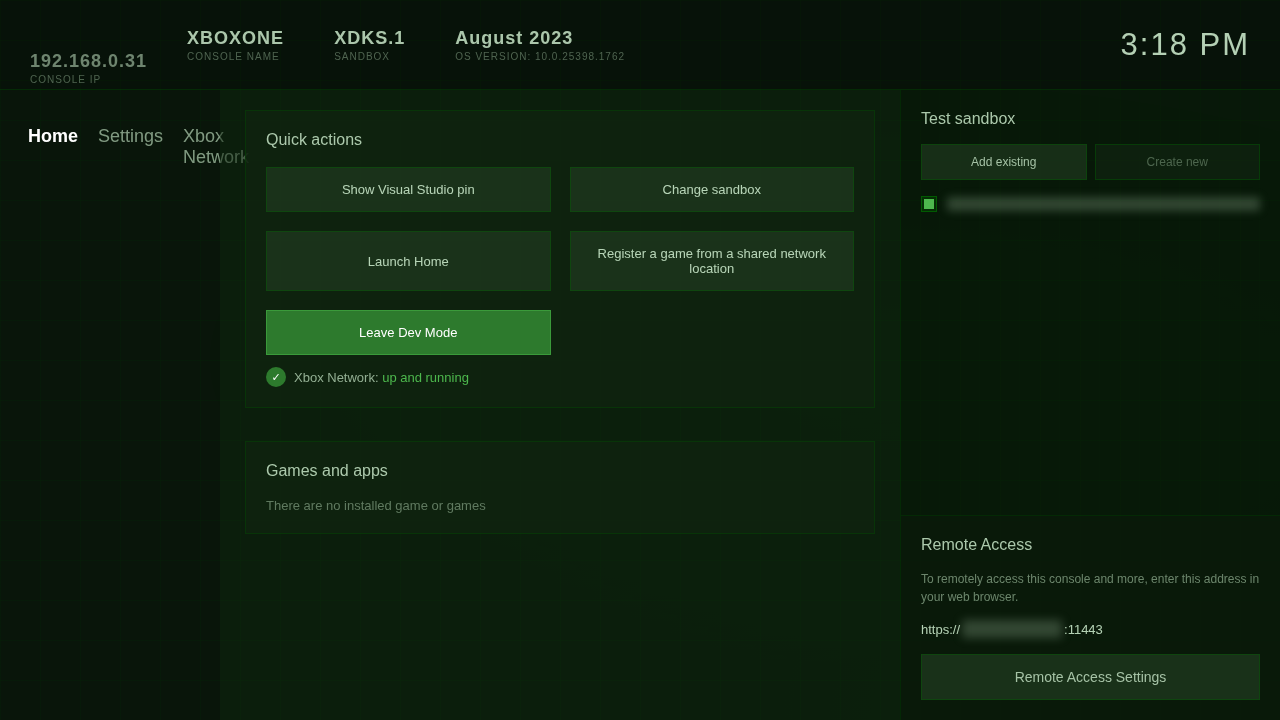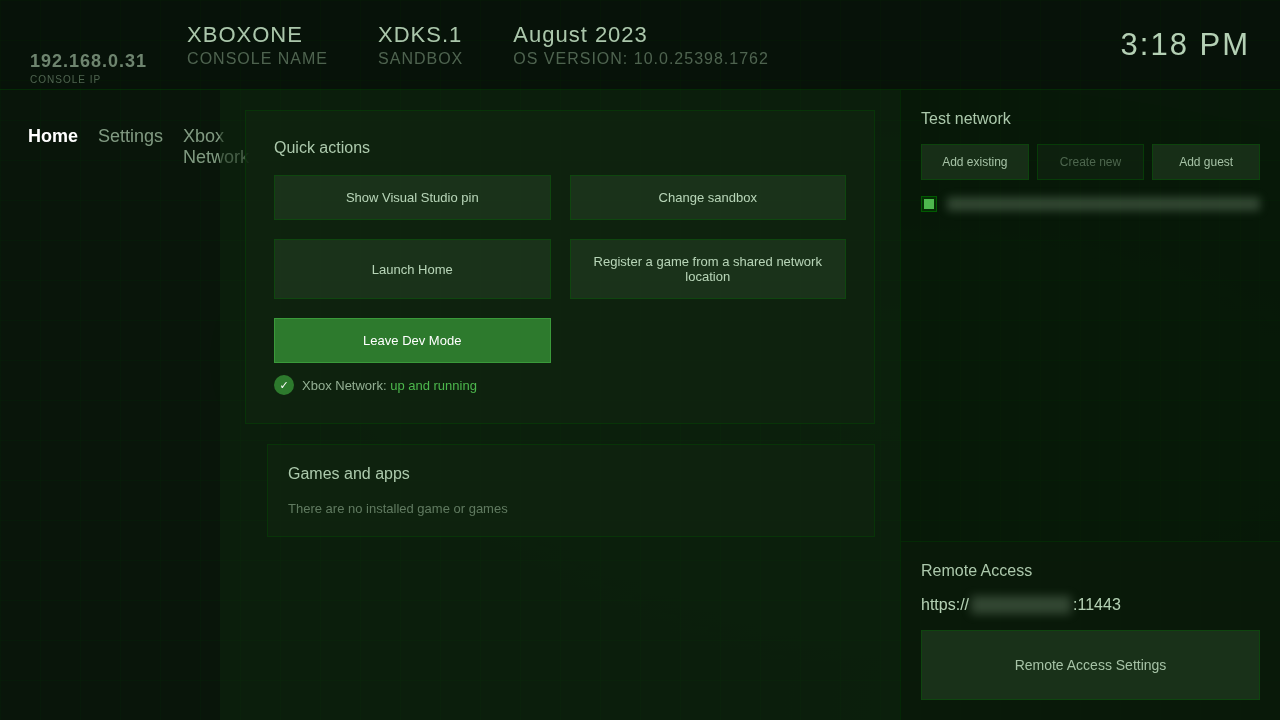--- a/index.html
+++ b/index.html
@@ -71,28 +71,28 @@
       margin-top: 2px;
     }
 
     .header-info-group {
       display: flex;
       flex-direction: column;
       margin-right: 50px;
     }
 
     .header-info-value {
-      font-size: 22px;
+      font-size: 18px;
       color: rgba(200,230,200,0.85);
-      font-weight: 400;
+      font-weight: 700;
       letter-spacing: 1px;
     }
 
     .header-info-label {
-      font-size: 16px;
+      font-size: 10px;
       color: rgba(150,180,150,0.5);
       text-transform: uppercase;
       letter-spacing: 1px;
       margin-top: 2px;
     }
 
     .header-time {
       margin-left: auto;
       font-size: 31px;
       font-weight: 300;
@@ -137,22 +137,22 @@
       flex: 1;
       padding: 20px 25px;
       overflow-y: auto;
       background: rgba(10,30,10,0.5);
     }
 
     
     .panel {
       background: rgba(15,35,15,0.85);
       border: 1px solid rgba(0,80,0,0.4);
-      padding: 28px;
-      margin-bottom: 20px;
+      padding: 20px;
+      margin-bottom: 33px;
     }
 
     .panel-title {
       font-size: 16px;
       font-weight: 400;
       color: rgba(190,220,190,0.9);
       margin-bottom: 18px;
     }
 
     .quick-actions-grid {
@@ -206,21 +206,20 @@
     .status-link {
       color: #4db84d;
       text-decoration: none;
     }
 
     
     .games-panel {
       background: rgba(15,35,15,0.85);
       border: 1px solid rgba(0,80,0,0.4);
       padding: 20px;
-      margin-left: 22px;
     }
 
     .games-empty {
       font-size: 13px;
       color: rgba(150,180,150,0.6);
       margin-top: 10px;
     }
 
     
     .right-panel {
@@ -312,21 +311,21 @@
     }
 
     .remote-access-desc {
       font-size: 12px;
       color: rgba(150,180,150,0.7);
       line-height: 1.5;
       margin-bottom: 14px;
     }
 
     .remote-url {
-      font-size: 16px;
+      font-size: 13px;
       color: rgba(200,230,200,0.9);
       margin-bottom: 16px;
       display: flex;
       align-items: center;
       gap: 0;
       text-align: center;
     }
 
     .url-blurred {
       display: inline-block;
@@ -334,21 +333,21 @@
       height: 18px;
       background: rgba(150,180,150,0.3);
       filter: blur(5px);
       border-radius: 2px;
       vertical-align: middle;
       margin: 0 2px;
     }
 
     .remote-settings-btn {
       width: 100%;
-      padding: 26px;
+      padding: 14px;
       background: rgba(30,55,30,0.8);
       border: 1px solid rgba(0,100,0,0.4);
       color: rgba(190,220,190,0.85);
       font-size: 14px;
       cursor: pointer;
       text-align: center;
       font-family: 'Segoe UI', Arial, sans-serif;
       transition: background 0.2s;
     }
 
@@ -437,38 +436,38 @@
     <div class="games-panel">
       <div class="panel-title">Games and apps</div>
       <div class="games-empty">There are no installed game or games</div>
     </div>
 
   </div>
 
   <div class="right-panel">
 
     <div class="test-accounts">
-      <div class="section-title">Test network</div>
+      <div class="section-title">Test sandbox</div>
 
       <div class="test-accounts-buttons">
         <button class="account-btn">Add existing</button>
         <button class="account-btn disabled">Create new</button>
-        <button class="account-btn">Add guest</button>
       </div>
 
       <div class="account-row">
         <div class="account-checkbox">
           <span class="account-checkbox-inner"></span>
         </div>
         <div class="account-name-blurred"></div>
       </div>
     </div>
 
     <div class="remote-access">
       <div class="section-title">Remote Access</div>
+      <div class="remote-access-desc">To remotely access this console and more, enter this address in your web browser.</div>
 
       <div class="remote-url">
         <span>https://</span>
         <span class="url-blurred"></span>
         <span>:11443</span>
       </div>
 
       <button class="remote-settings-btn">Remote Access Settings</button>
     </div>
 

